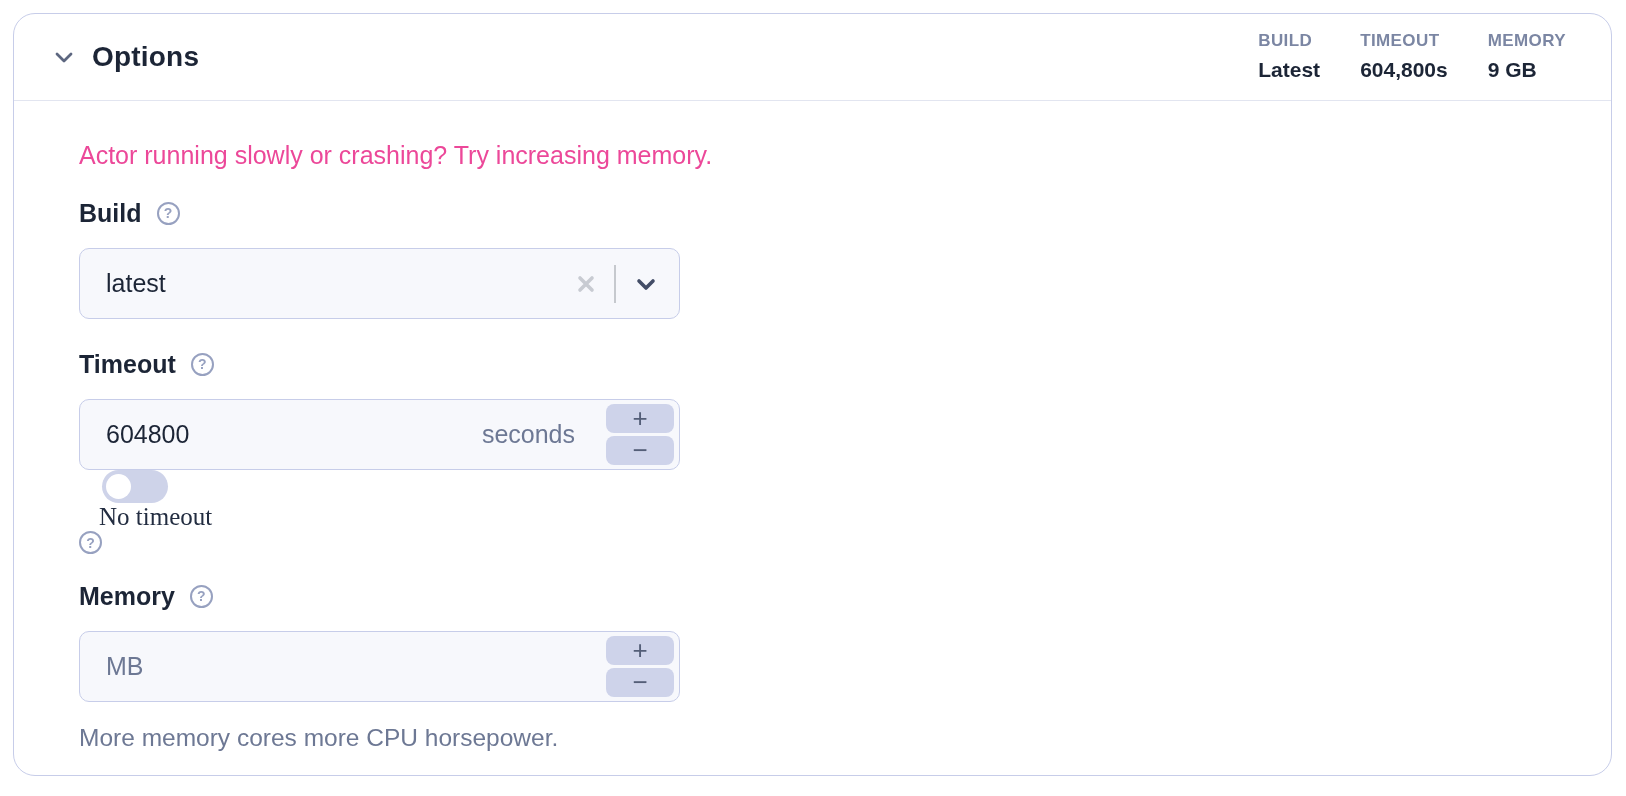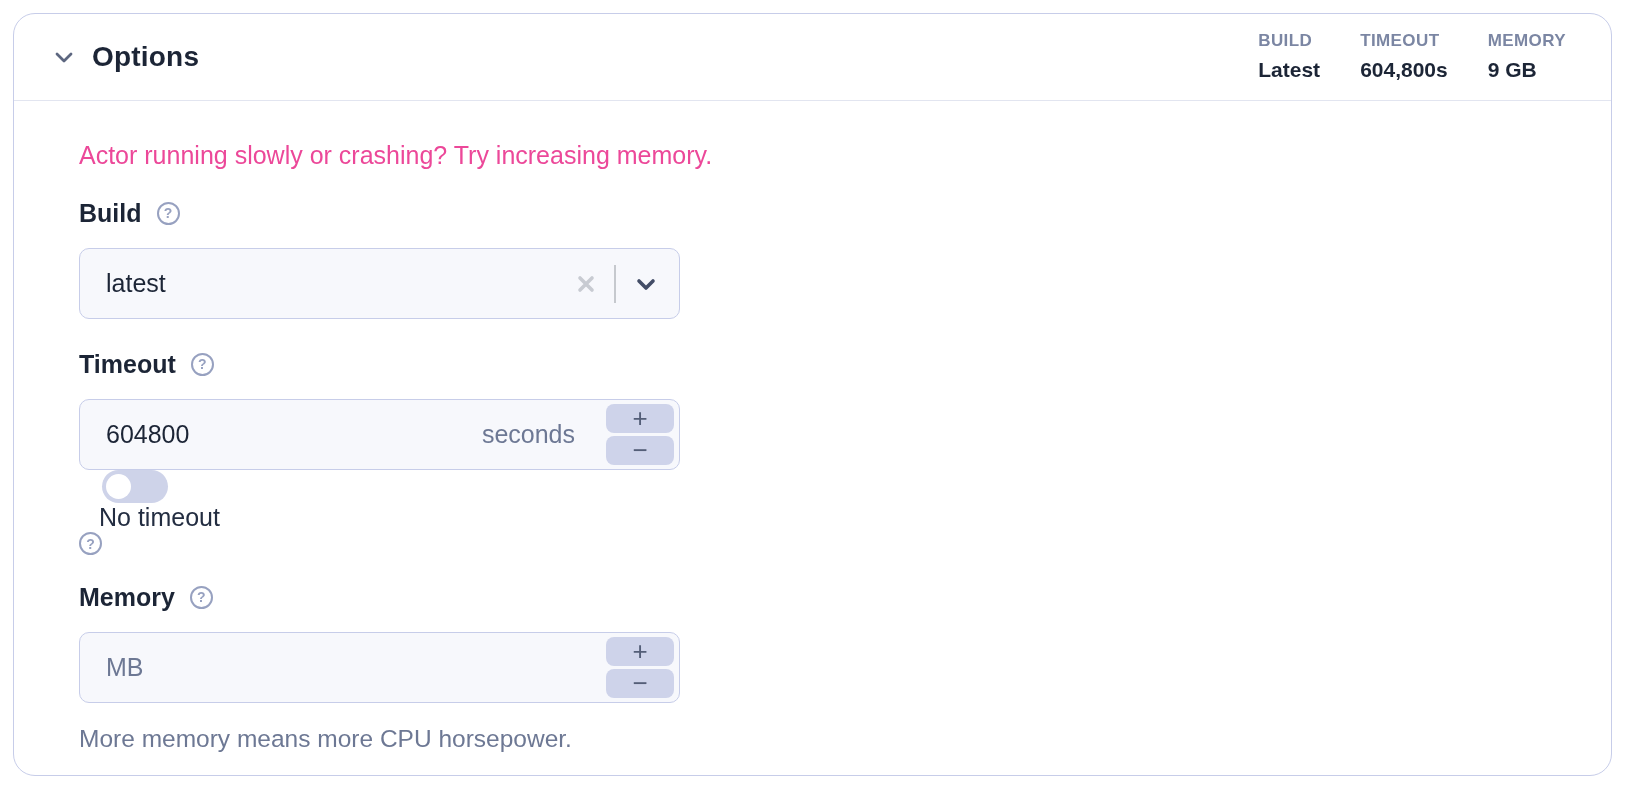--- a/index.html
+++ b/index.html
@@ -177,20 +177,21 @@
     left: 4px; top: 4px;
     width: 25px; height: 25px;
     border-radius: 50%;
     background: #ffffff;
   }
   .toggle-label {
     margin-left: 20px;
     margin-right: 13px;
     font-size: 25px;
     color: #232d41;
+    font-family: Liberation Serif, serif;
   }
   
   .helper-text {
     margin-top: 17px;
     font-size: 24.5px;
     color: #6d7894;
     line-height: 38px;
   }
 </style>
 </head>
@@ -277,18 +278,18 @@
       </div>
       <div class="input-box">
         <span class="unit-suffix">MB</span>
         <span class="stepper-spacer"></span>
         <div class="stepper">
           <button class="stepper-btn">+</button>
           <button class="stepper-btn">−</button>
         </div>
       </div>
       <div class="helper-text">
-        <div>More memory means more CPU horsepower.</div>
+        <div>More memory cores more CPU horsepower.</div>
       </div>
     </div>
 
   </div>
 </div>
 
 </body></html>

